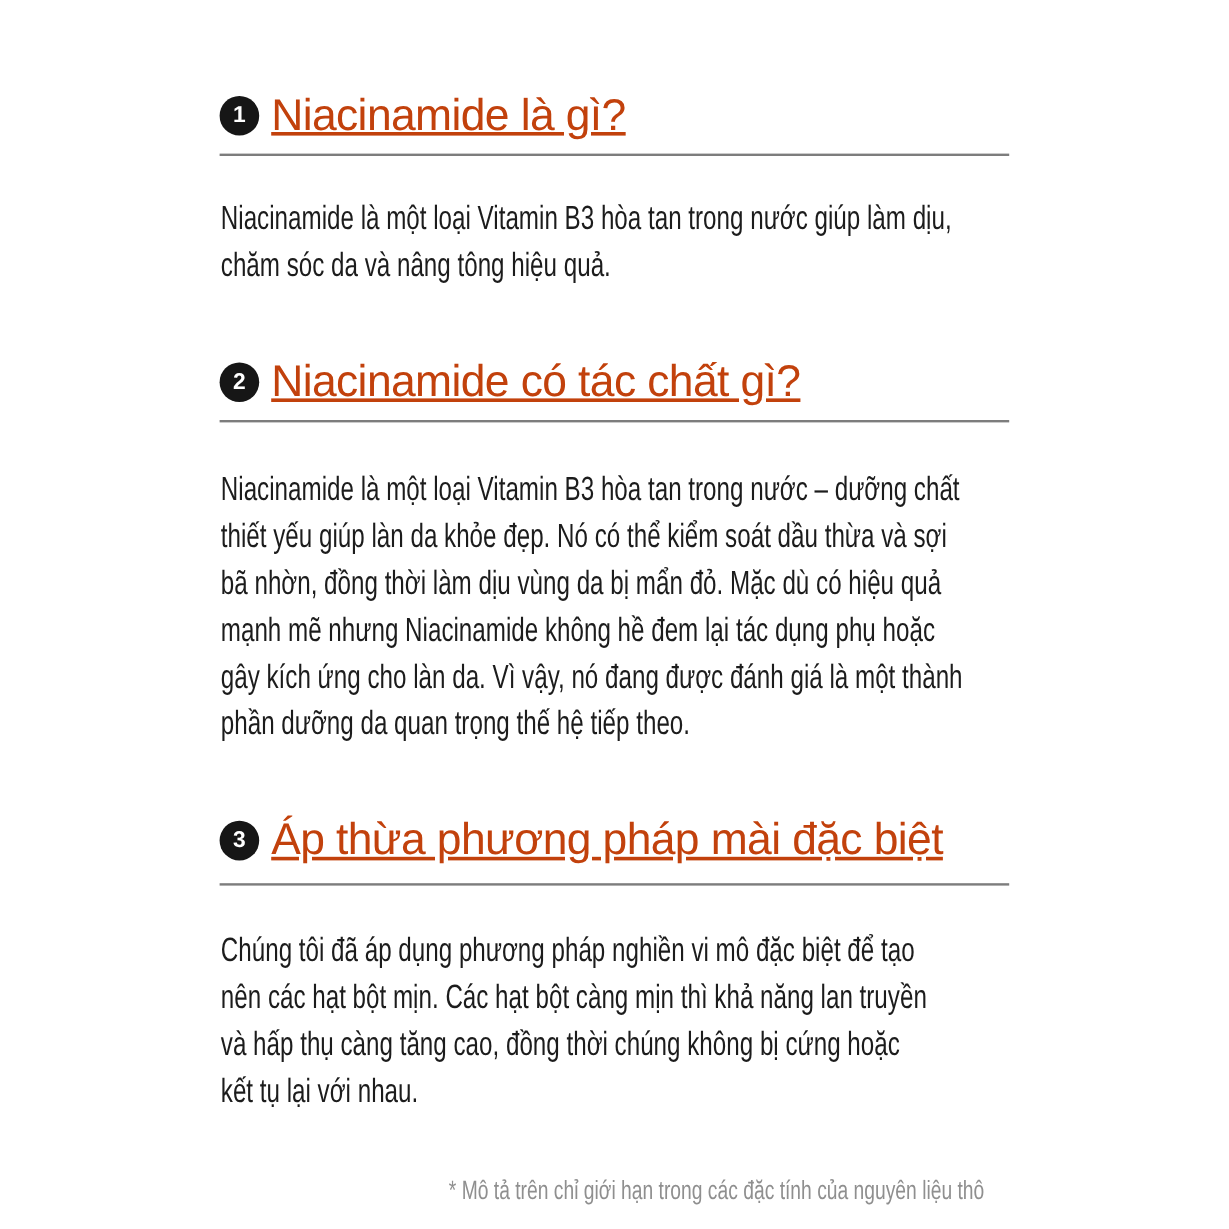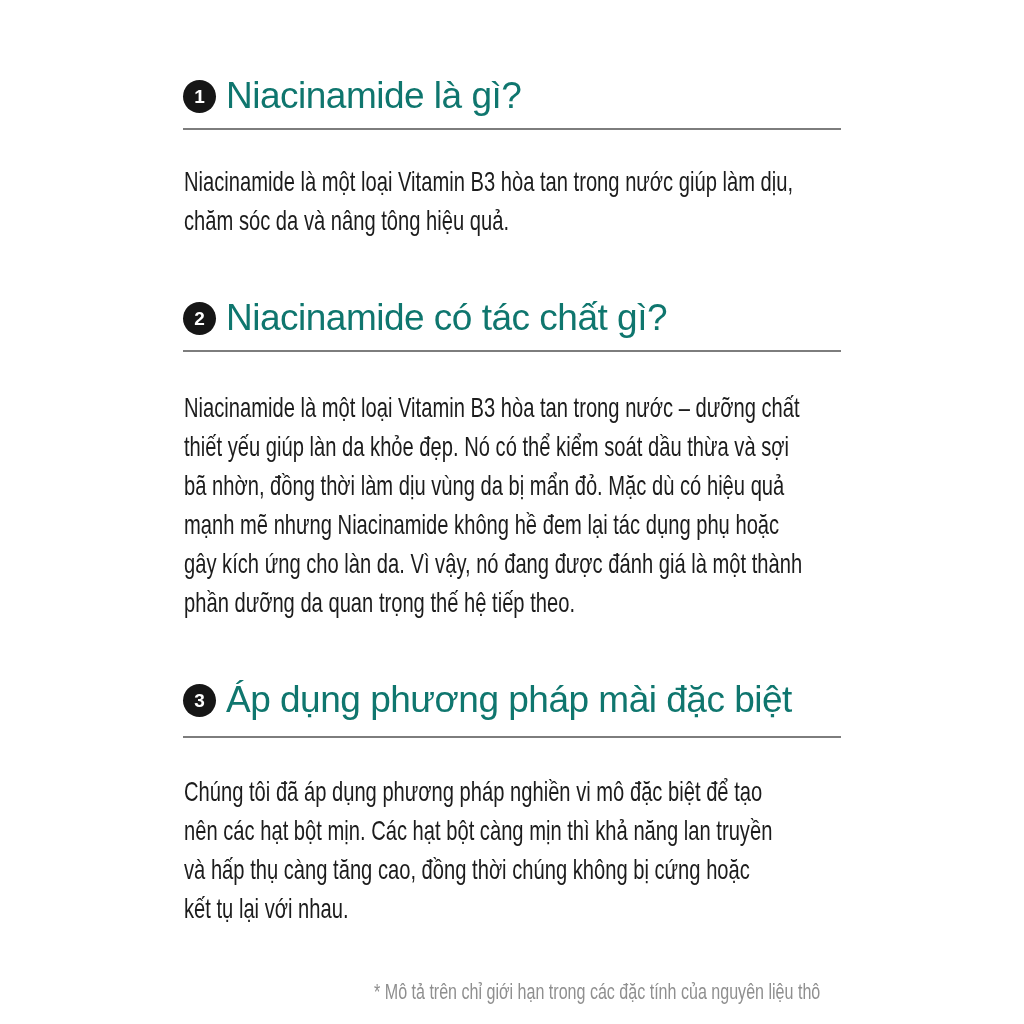--- a/index.html
+++ b/index.html
@@ -33,23 +33,24 @@
     display: flex;
     align-items: center;
     justify-content: center;
     font-size: 19px;
     font-weight: bold;
     line-height: 1;
   }
   .section-title {
     font-size: 37px;
     line-height: 42px;
-    color: #0f766e;
+    color: #c2410c;
     white-space: nowrap;
     letter-spacing: -0.5px;
+    text-decoration: underline;
   }
   .rule {
     position: absolute;
     left: 183px;
     width: 658px;
     height: 2px;
     background: #7d7d7d;
   }
   .body-text {
     position: absolute;
@@ -106,21 +107,21 @@
     <div class="line">bã nhờn, đồng thời làm dịu vùng da bị mẩn đỏ. Mặc dù có hiệu quả</div>
     <div class="line">mạnh mẽ nhưng Niacinamide không hề đem lại tác dụng phụ hoặc</div>
     <div class="line">gây kích ứng cho làn da. Vì vậy, nó đang được đánh giá là một thành</div>
     <div class="line">phần dưỡng da quan trọng thế hệ tiếp theo.</div>
   </div>
 
   <div class="heading-row" style="top: 679px;">
     <span class="num-badge">
       <span>3</span>
     </span>
-    <span class="section-title">Áp dụng phương pháp mài đặc biệt</span>
+    <span class="section-title">Áp thừa phương pháp mài đặc biệt</span>
   </div>
   <div class="rule" style="top: 736px;"></div>
   <div class="body-text" style="top: 772px;">
     <div class="line">Chúng tôi đã áp dụng phương pháp nghiền vi mô đặc biệt để tạo</div>
     <div class="line">nên các hạt bột mịn. Các hạt bột càng mịn thì khả năng lan truyền</div>
     <div class="line">và hấp thụ càng tăng cao, đồng thời chúng không bị cứng hoặc</div>
     <div class="line">kết tụ lại với nhau.</div>
   </div>
 
   <div class="footnote">* Mô tả trên chỉ giới hạn trong các đặc tính của nguyên liệu thô</div>

